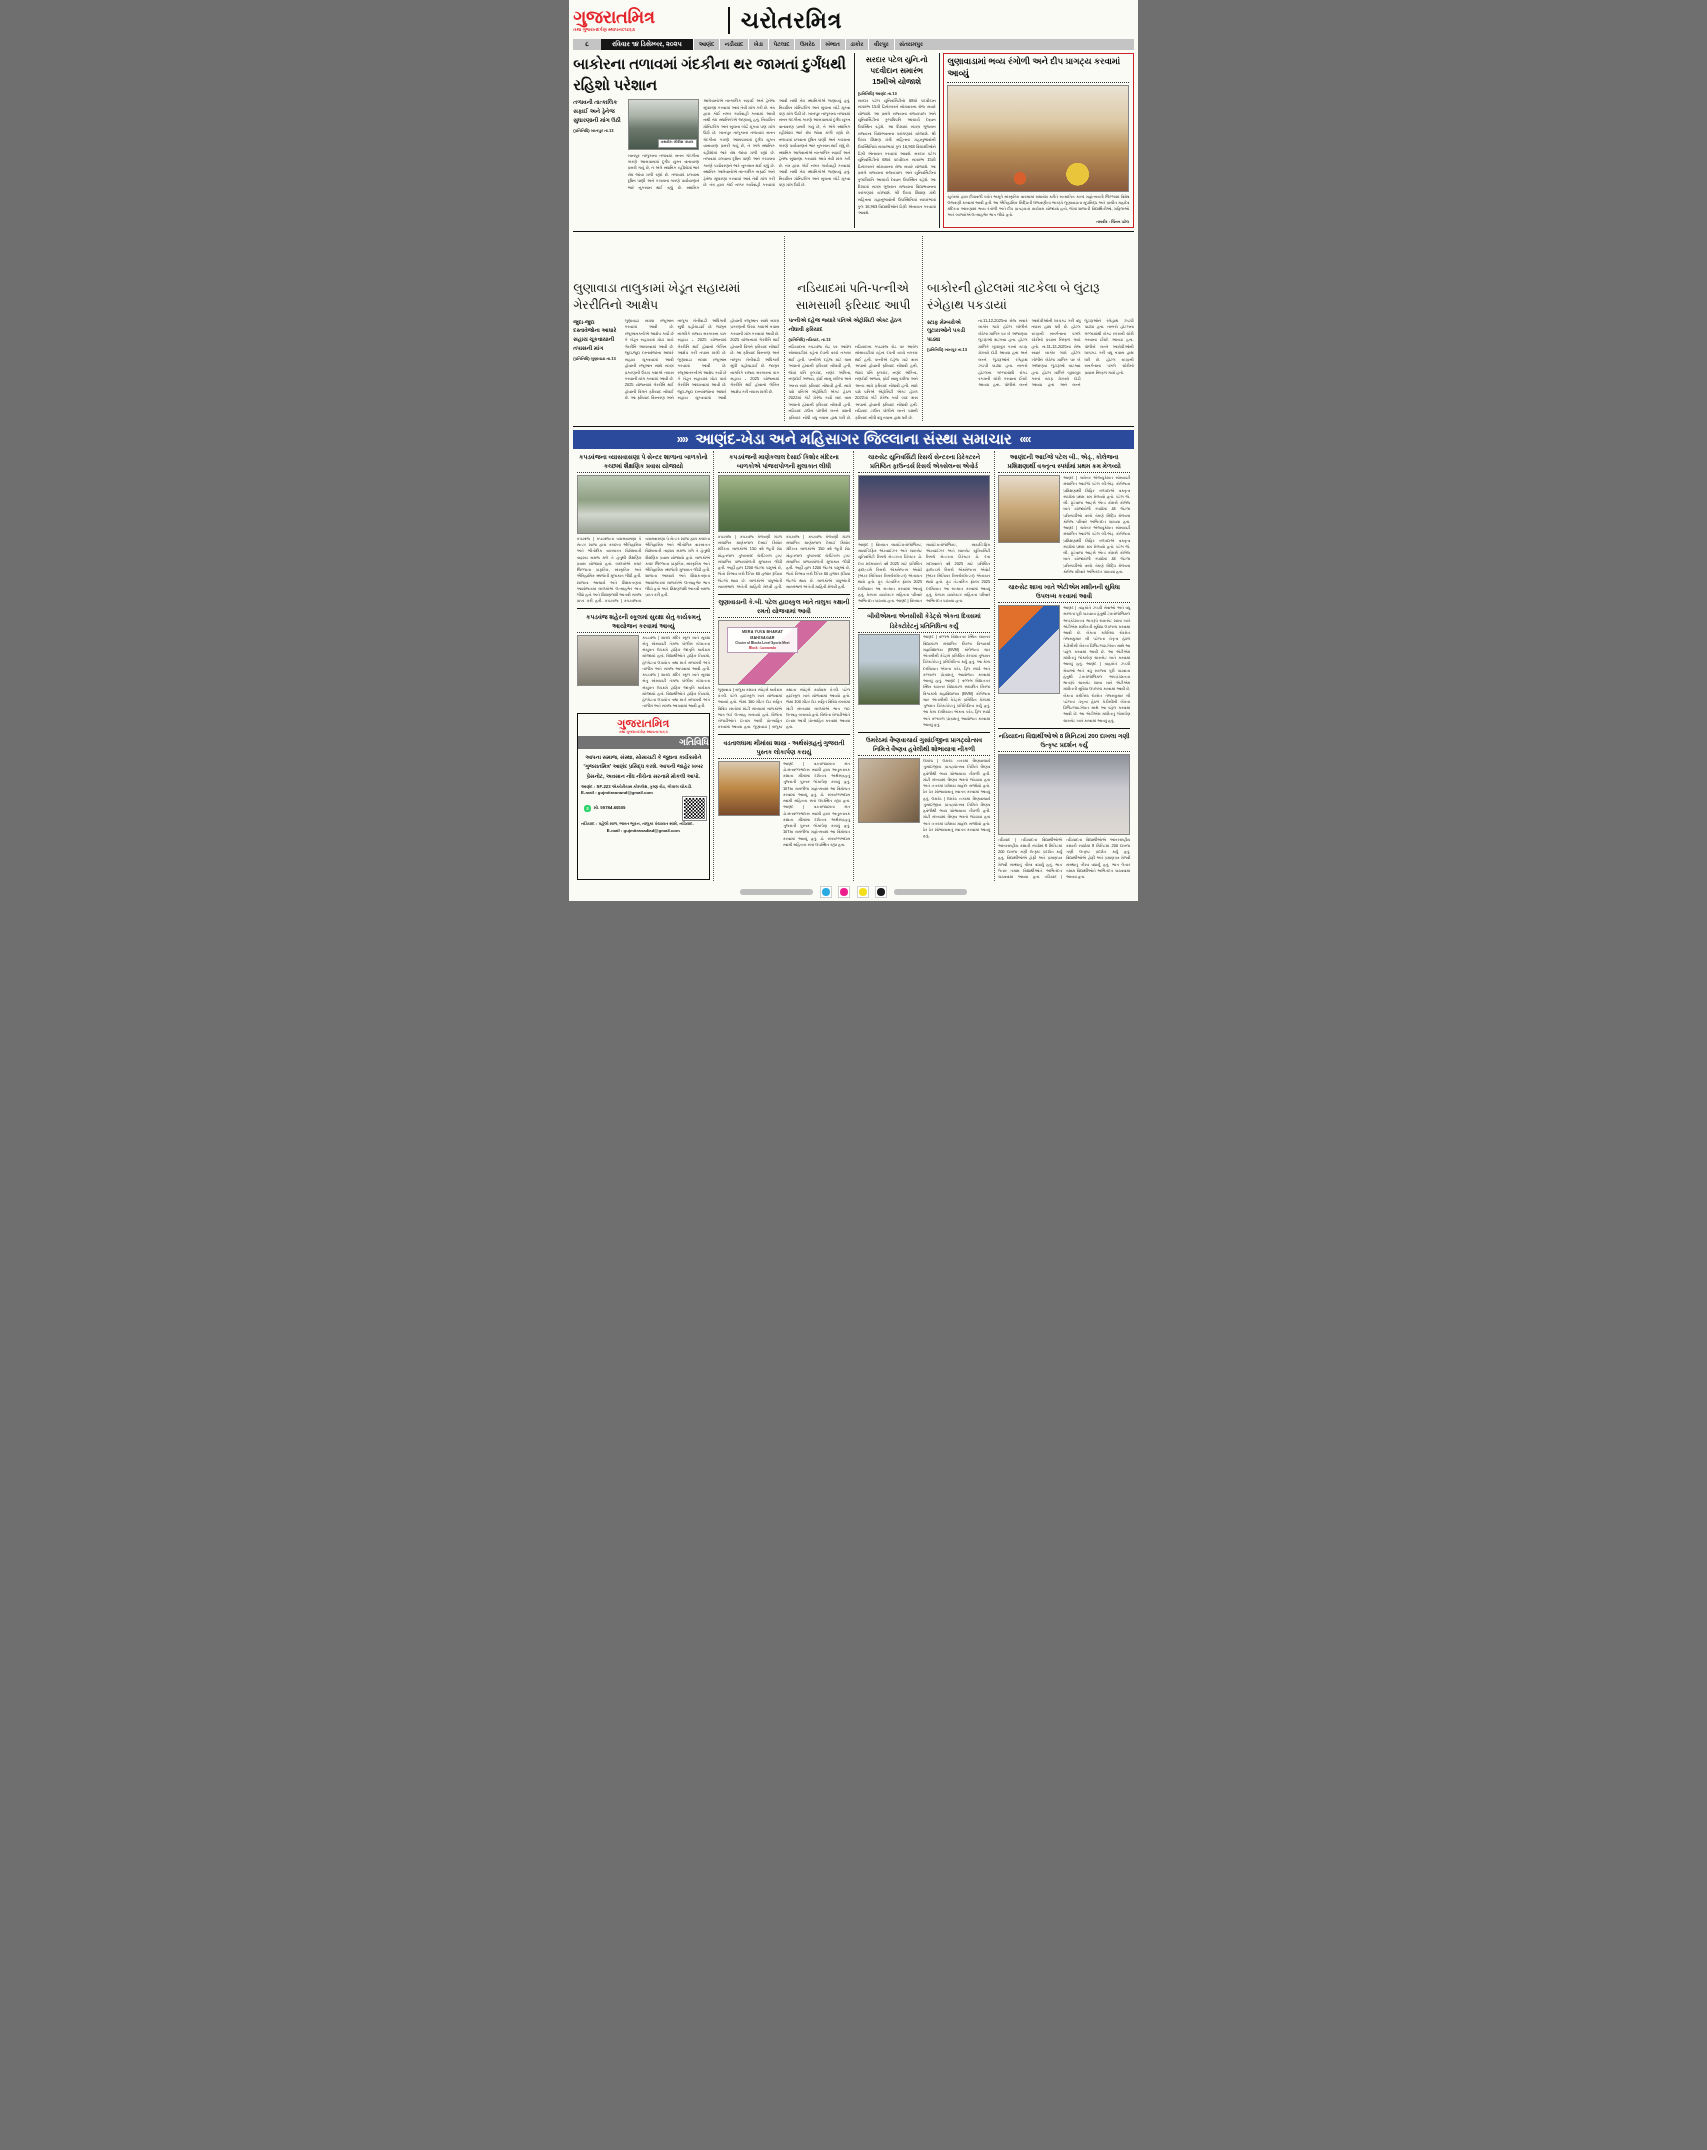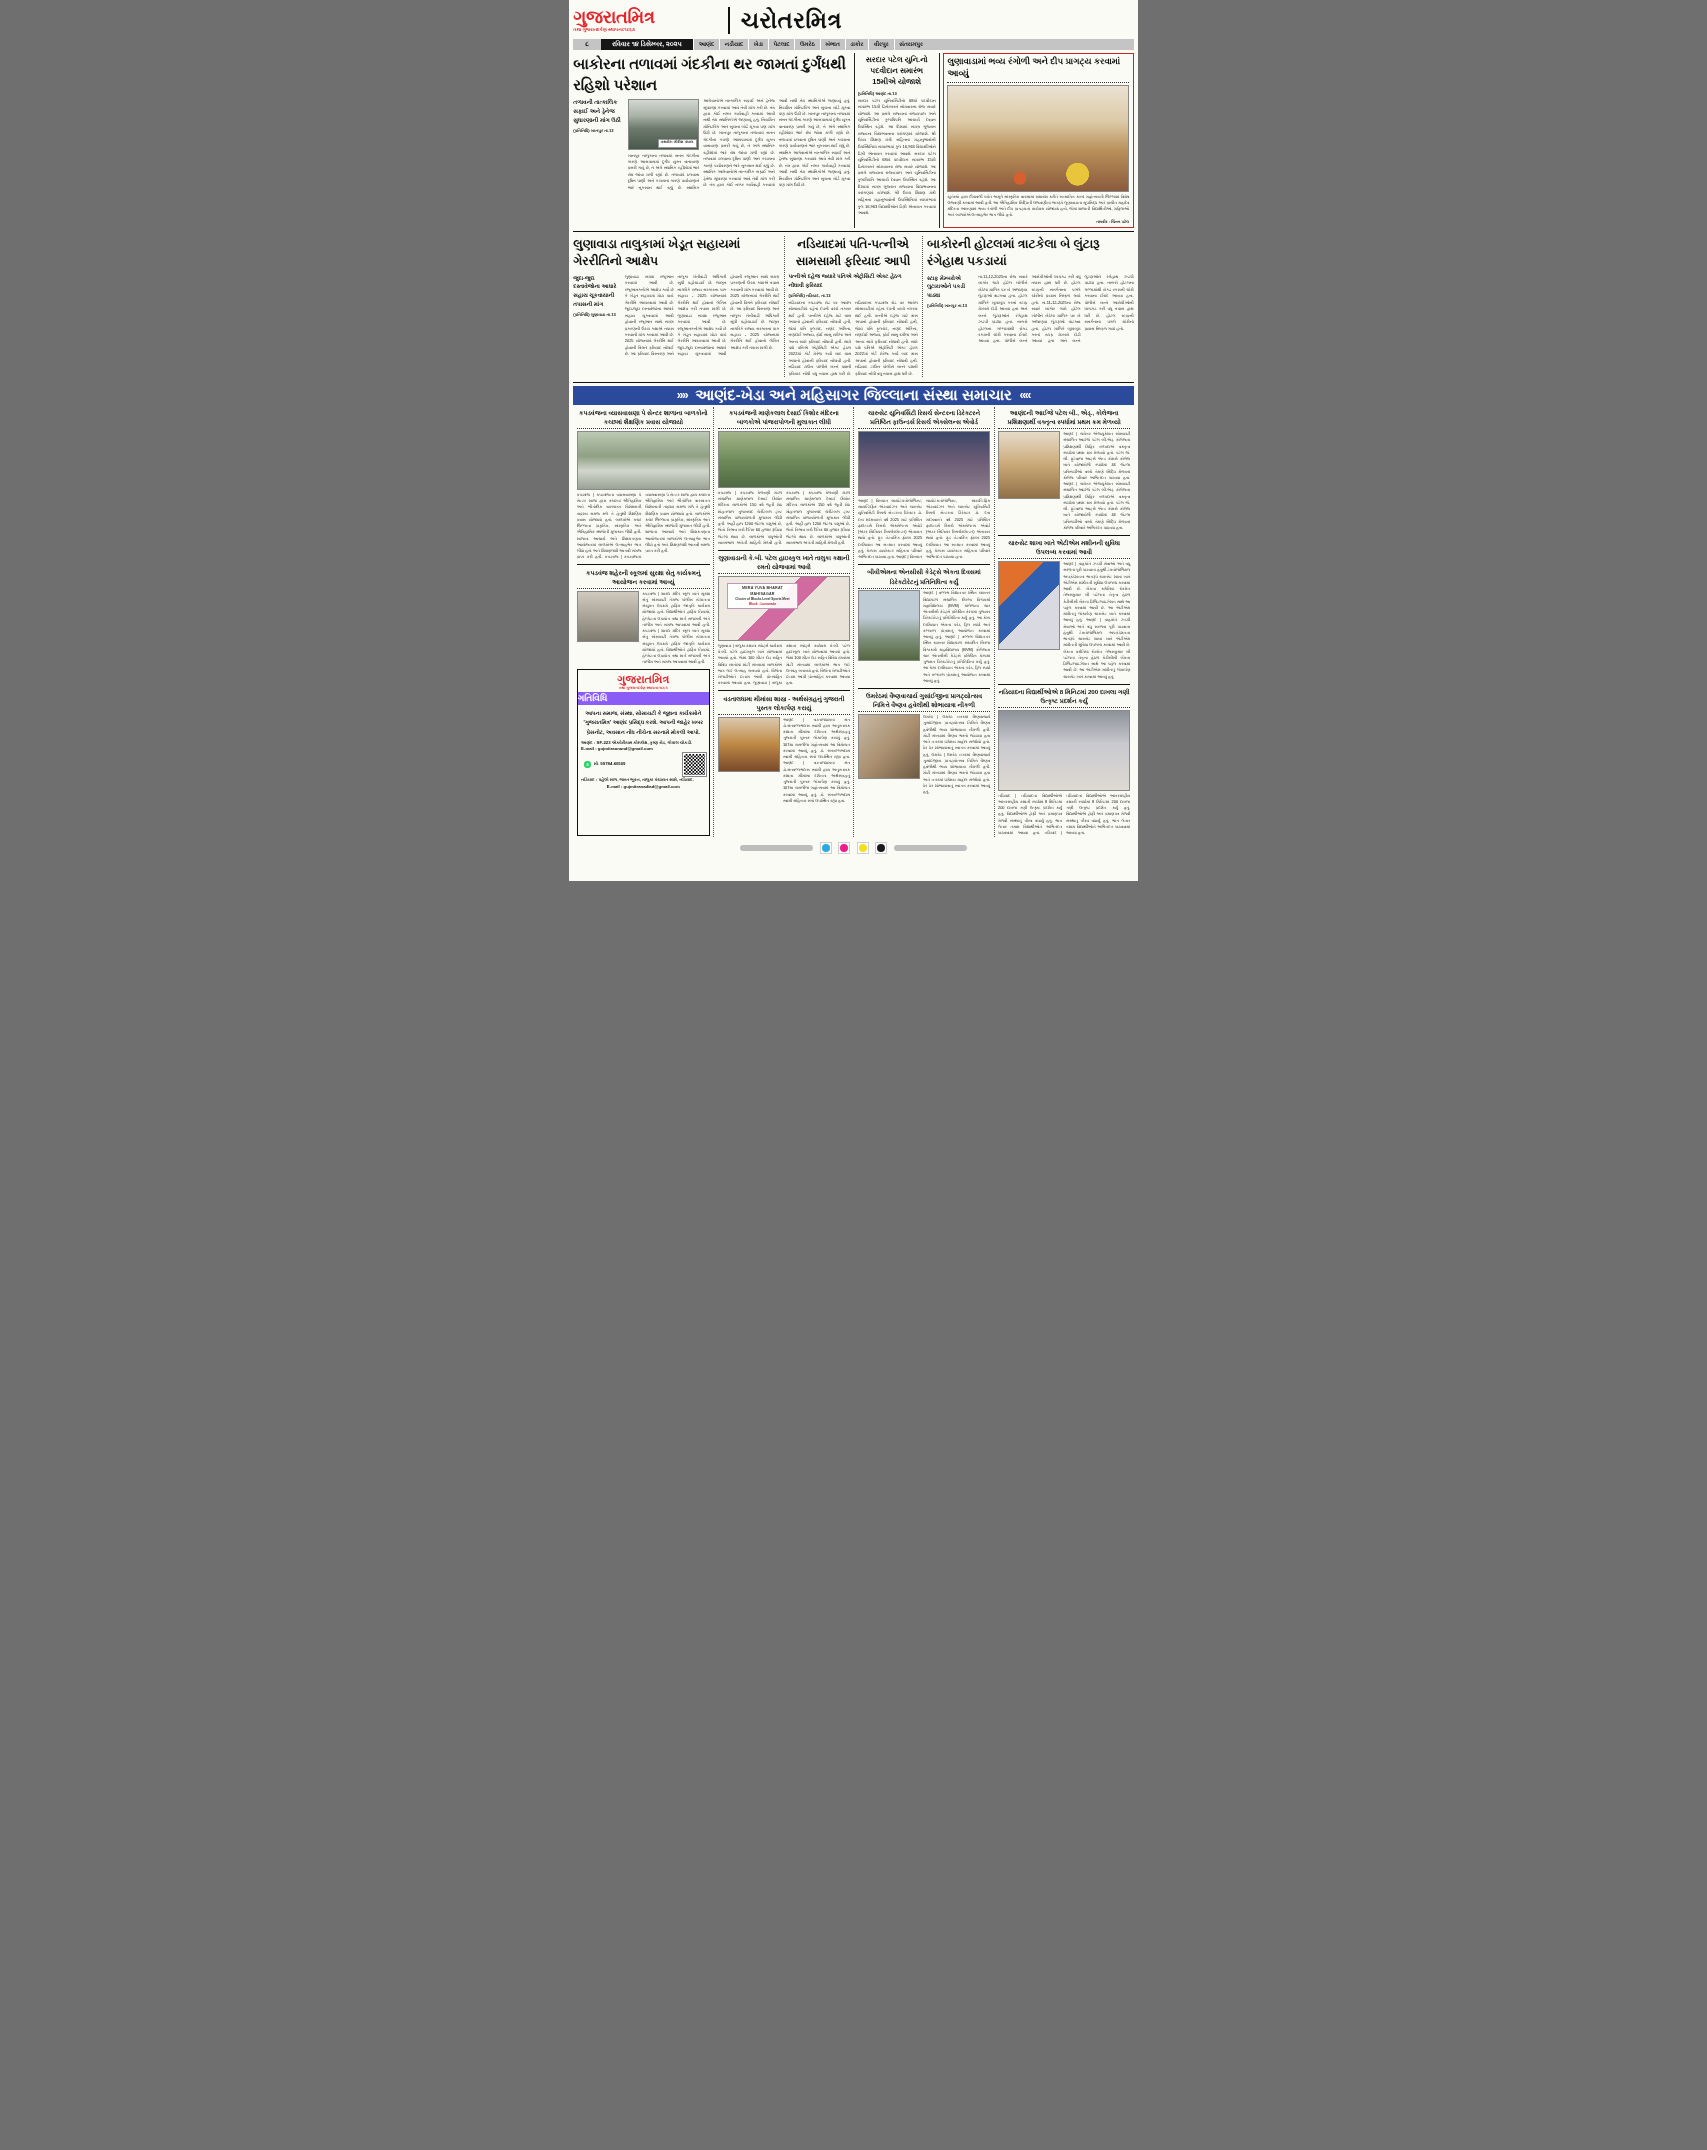--- a/index.html
+++ b/index.html
@@ -52,21 +52,21 @@
       radial-gradient(circle at 40% 88%, #d85f2e 0 6px, rgba(0,0,0,0) 6.5px),
       linear-gradient(180deg,#eae2d3 0%,#dcc9a6 34%,#b98f5a 62%,#8a5a3b 100%); }
   .rangoli-caption { font-size:3.9px; line-height:1.55; text-align:justify; margin-top:2.2px; }
   .rangoli-credit { font-size:3.9px; font-weight:bold; text-align:right; margin-top:0.9px; }
 
   
   .mid-section { display:flex; gap:4.3px; padding:3.4px 0 4.3px; border-bottom:1.3px solid #111; }
   .mid-a { width:206px; flex:none; }
   .mid-b { width:139px; flex:none; border-left:0.9px dotted #555; border-right:0.9px dotted #555; padding:0 3.9px; }
   .mid-c { flex:1; }
-  .mid-headline { font-size:12.5px; font-weight:bold; line-height:1.42; letter-spacing:-0.1px; }
+  .mid-headline { font-size:12.5px; font-weight:normal; line-height:1.42; letter-spacing:-0.1px;margin-top:44px; }
   .mid-headline.center { text-align:center; }
   .mid-flex { display:flex; gap:3.4px; margin-top:2.6px; }
   .mid-side { width:48px; flex:none; }
   .sub-bold { font-size:5.6px; font-weight:bold; line-height:1.55; }
   .mid-body { flex:1; column-count:3; column-gap:3.9px; font-size:4px; line-height:1.62; text-align:justify; }
   .mid-body.two { column-count:2; }
 
   
   .banner { display:flex; align-items:center; justify-content:center; gap:7.7px;
             background:#2b4a9c; color:#fff; height:19px; margin:3px 0 2.6px; }
@@ -101,21 +101,21 @@
 
   .sports-overlay { position:absolute; left:6%; top:10%; width:55%; background:rgba(255,255,255,.92);
     border:0.4px solid #b9b; padding:1.7px; font-size:3.2px; font-weight:bold; color:#333; line-height:1.5; text-align:center;}
   .sports-overlay .l1 { font-size:3.7px; letter-spacing:0.2px; }
   .sports-overlay .l3 { color:#c2273d; }
 
   
   .ad { border:0.9px solid #111; display:flex; flex-direction:column; flex:1; }
   .ad-logo { text-align:center; color:#e3262c; font-weight:bold; font-size:11.2px; padding:2.6px 0 0; }
   .ad-logo-tag { text-align:center; color:#e3262c; font-size:3.7px; font-weight:bold; padding-bottom:1.7px; }
-  .ad-bar { background:#8b5cf6; color:#fff; text-align:left; font-size:9px; font-weight:bold; padding:1.3px 0; }
+  .ad-bar { background:#737373; color:#fff; text-align:right; font-size:9px; font-weight:bold; padding:1.3px 0; }
   .ad-body { font-size:5.4px; font-weight:bold; text-align:center; line-height:1.75; padding:3.4px 3.4px 1.7px; }
   .ad-line { font-size:4.3px; font-weight:bold; padding:0.9px 3.4px; }
   .ad-mid { display:flex; align-items:center; gap:3.4px; padding:0.9px 3.4px; }
   .ad-mid-left { flex:1; }
   .wa { display:inline-flex; width:6.5px; height:6.5px; border-radius:50%; background:#25d366; color:#fff;
         align-items:center; justify-content:center; font-size:3.9px; vertical-align:middle; margin-right:1.7px;}
   .qr { width:22.4px; height:22.4px; flex:none;
         background:repeating-conic-gradient(#000 0% 25%, #fff 0% 50%); background-size:3.4px 3.4px; border:0.9px solid #fff; outline:0.4px solid #888;}
 
   

